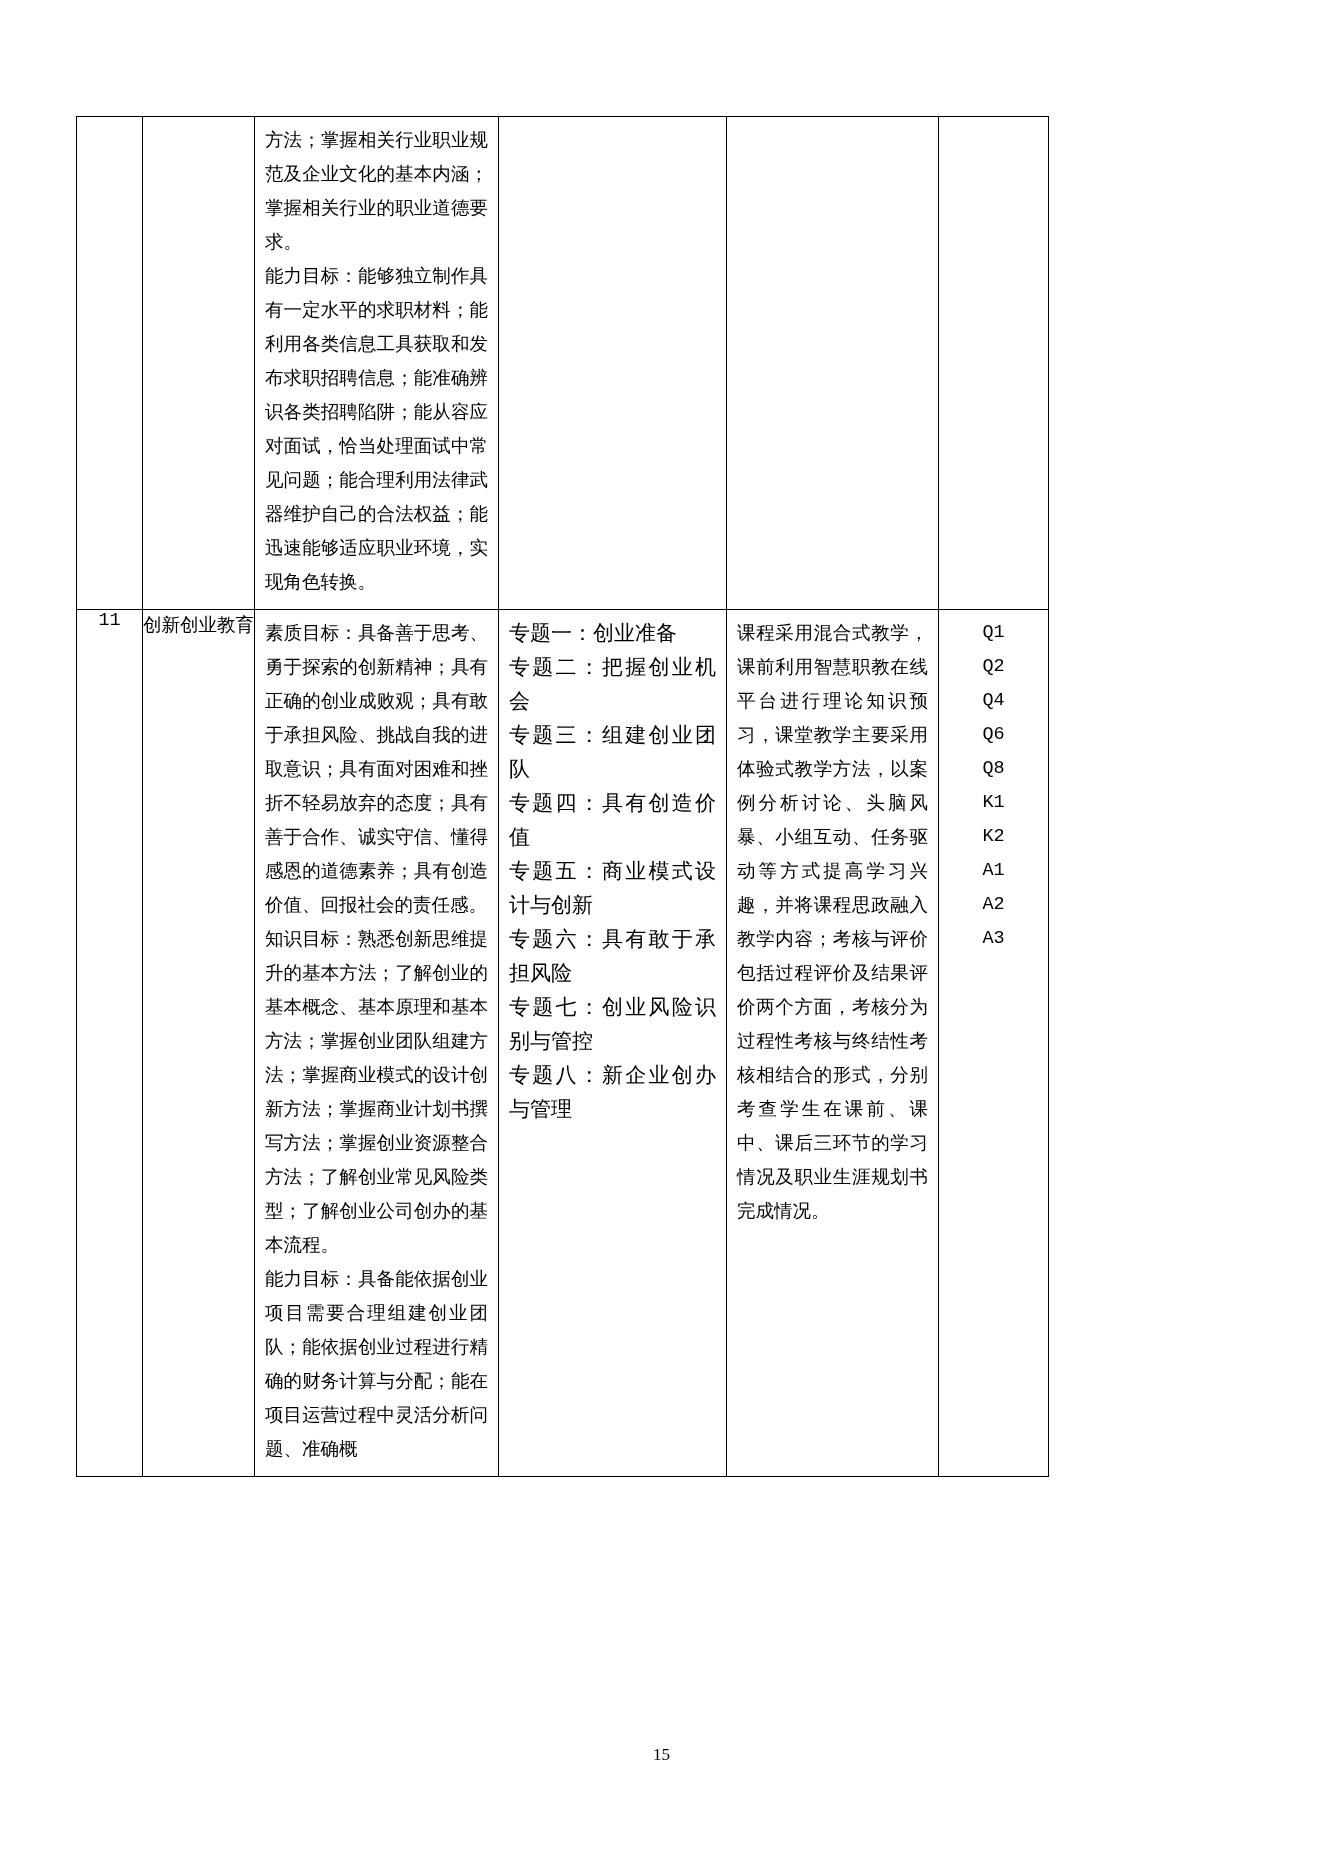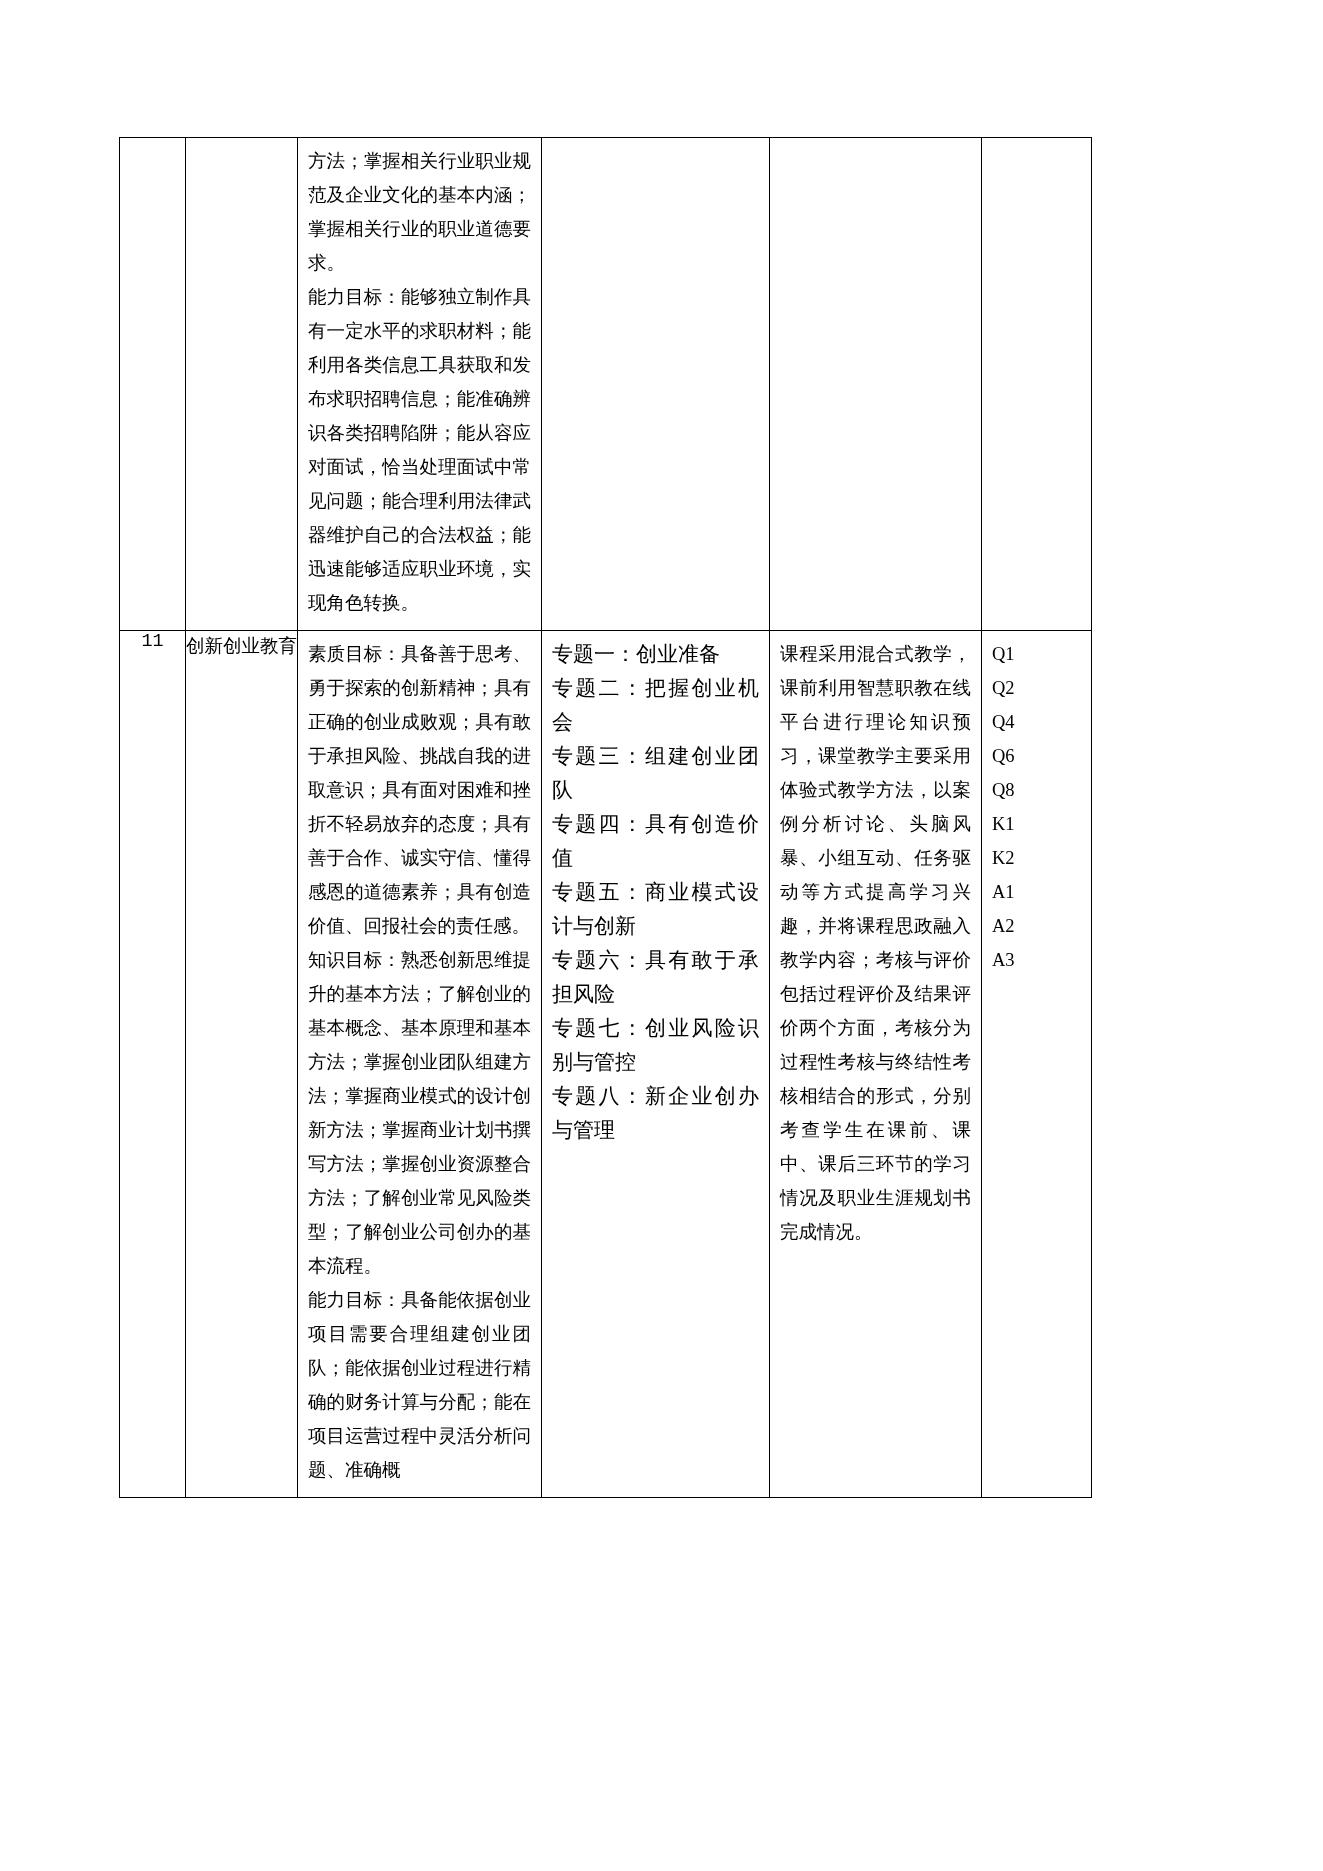--- a/index.html
+++ b/index.html
@@ -17,25 +17,24 @@
   .page {
     position: absolute;
     left: 0; top: 0;
     width: 1323px;
     height: 1871px;
     background: #fff;
   }
   .doc-table {
     position: absolute;
     left: 76px;
-    top: 137px;
+    top: 116px;
     width: 928px;
     border-collapse: collapse;
     table-layout: fixed;
-    margin-left: 43px;
   }
   .doc-table td {
     border: 1px solid #000;
     vertical-align: top;
     padding: 0;
   }
   .col-no { width: 66px; }
   .col-name { width: 112px; }
   .col-goal { width: 244px; }
   .col-topic { width: 228px; }
@@ -57,23 +56,24 @@
   .v-mid { vertical-align: middle; }
   .para { margin: 0; }
   .lbl {
     font-weight: normal;
   }
   .topic-list .para {
     line-height: 34px;
     font-size: 21px;
   }
   .codes {
-    font-size: 18.5px;
-    line-height: 34px;
-    font-family: Liberation Serif, serif;
+    text-align: center;
+    font-size: 18.5px;
+    line-height: 34px;
+    font-family: Liberation Mono, monospace;
   }
   .codes div { white-space: nowrap; }
   .name-cell {
     text-align: right;
     font-size: 18.5px;
     line-height: 34px;
     padding: 0 6px;
   }
   .no-cell {
     text-align: center;
@@ -199,13 +199,14 @@
             <div>K2</div>
             <div>A1</div>
             <div>A2</div>
             <div>A3</div>
           </div>
         </td>
       </tr>
     </tbody>
   </table>
 
+  <div class="page-number">15</div>
 </div>
 
 </body></html>

